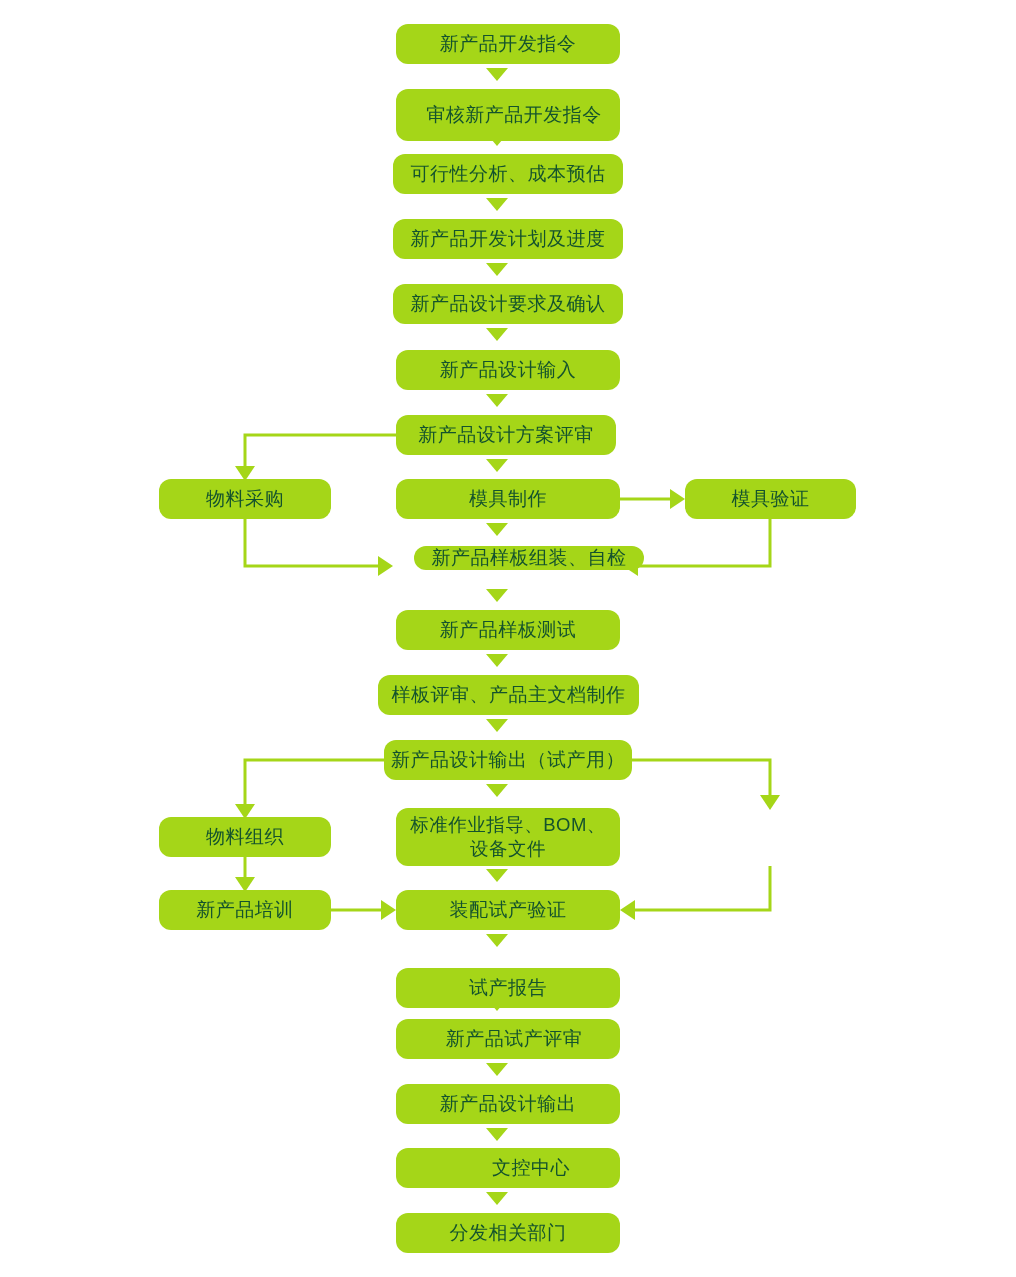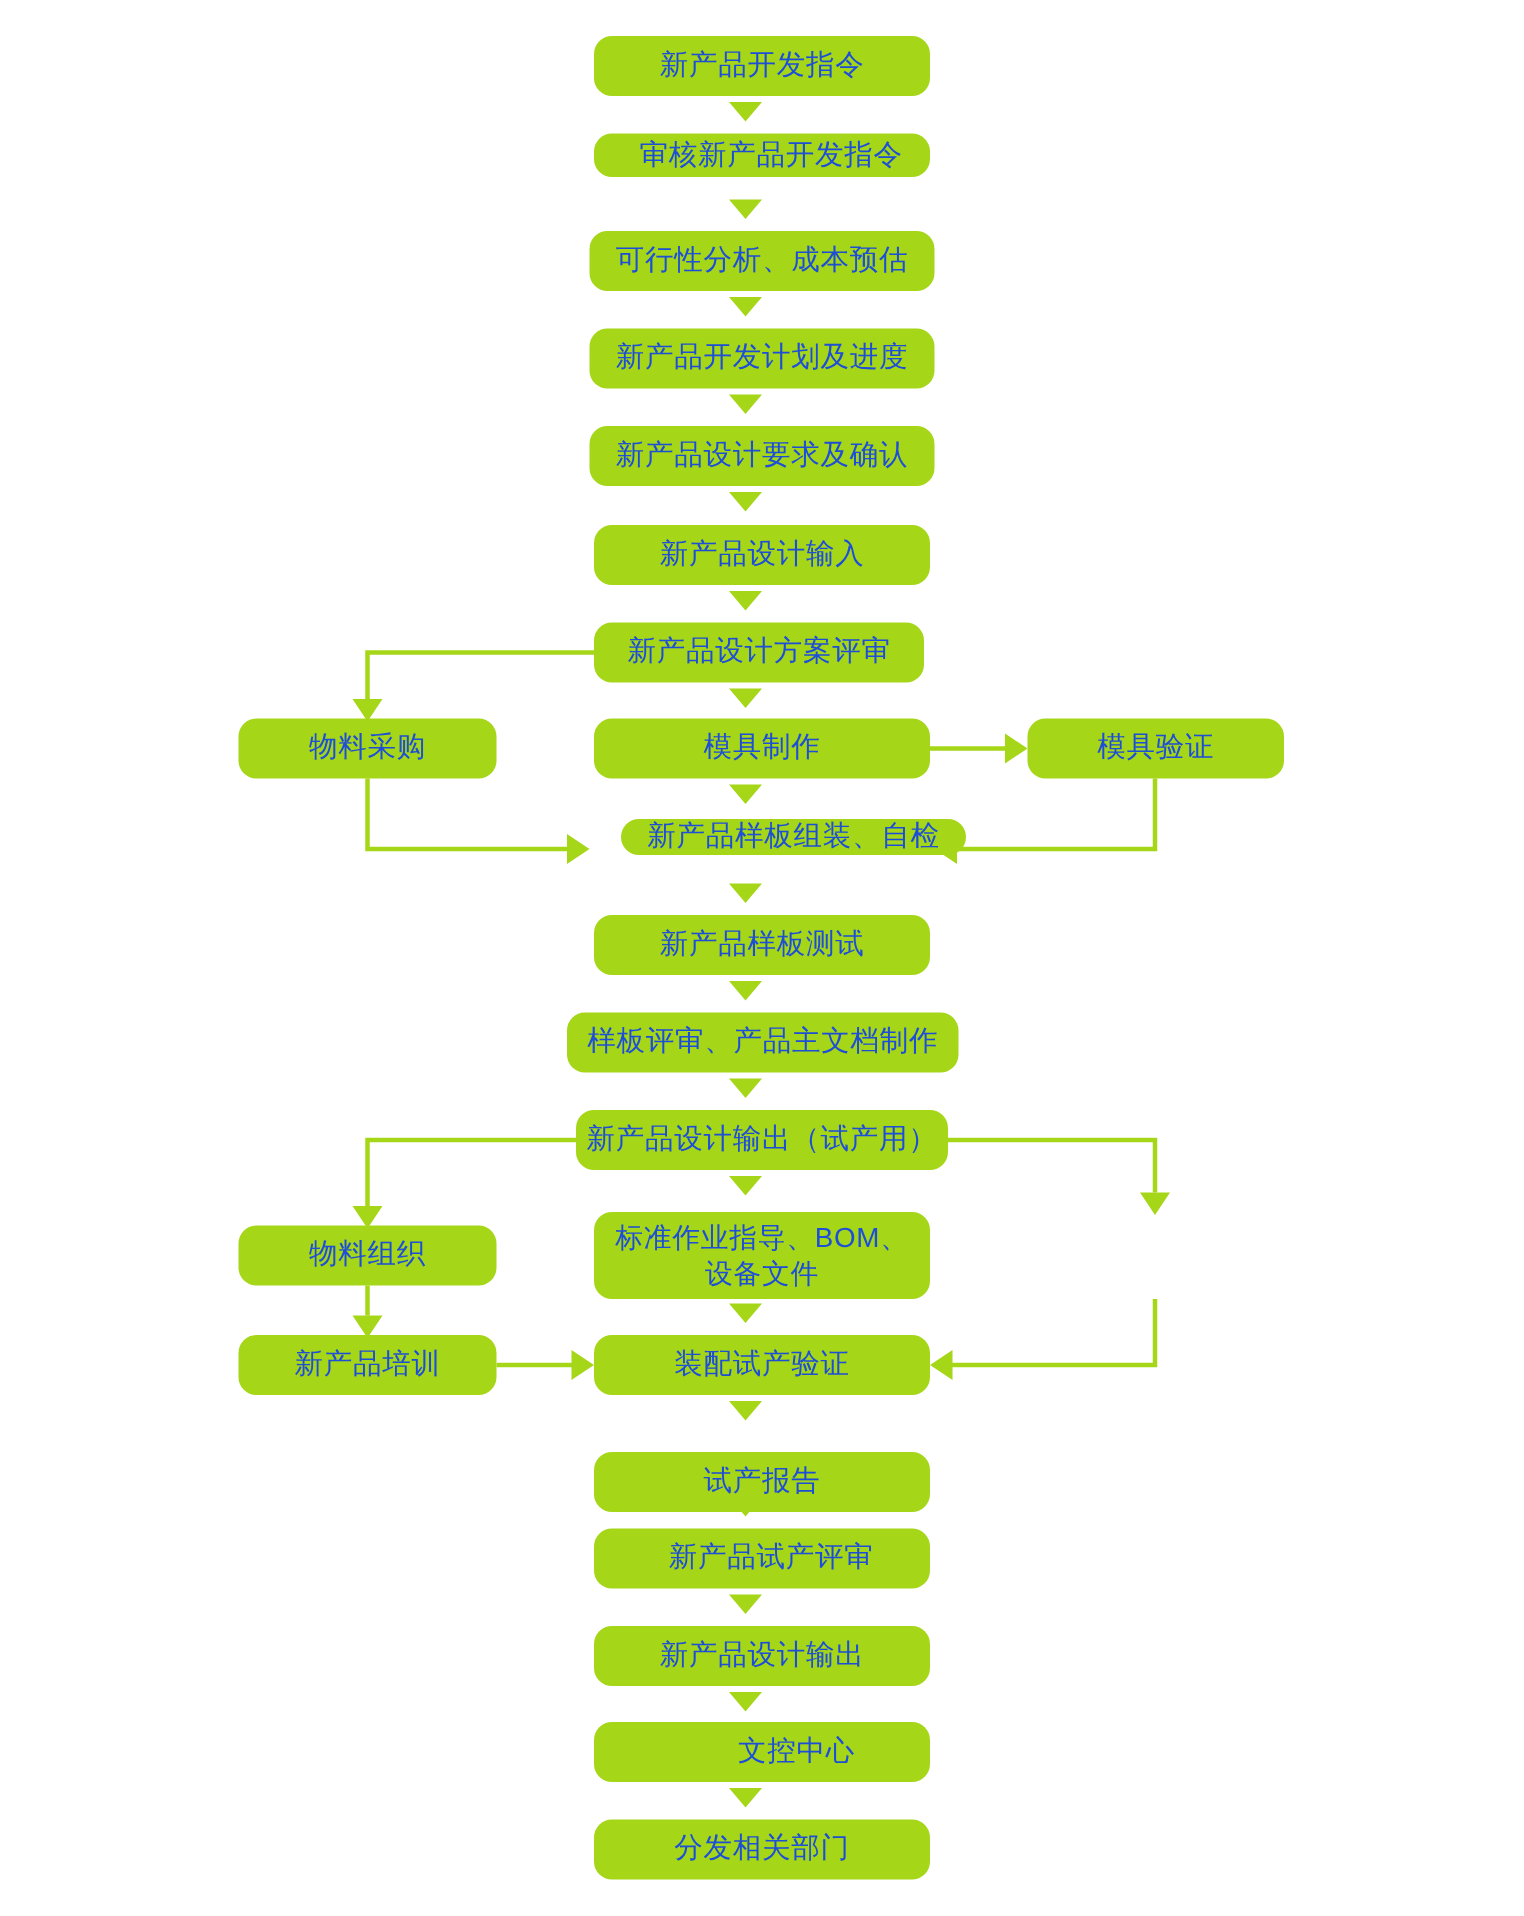--- a/index.html
+++ b/index.html
@@ -13,21 +13,21 @@
 
   
   #wires{position:absolute;left:0;top:0;width:1016px;height:1277px;}
 
   
   .node{
     position:absolute;
     box-sizing:border-box;
     background:#a5d618;
     border-radius:12px;
-    color:#1d4ed8;
+    color:#14532d;
     display:flex;
     align-items:center;
     justify-content:center;
     text-align:center;
     font-size:19px;
     font-weight:400;
     letter-spacing:0.5px;
     line-height:1.25;
     white-space:pre-line;
     user-select:none;
@@ -104,21 +104,21 @@
   <div class="tri" style="left:486px;top:719px;"></div>
   <div class="tri" style="left:486px;top:784px;"></div>
   <div class="tri" style="left:486px;top:869px;"></div>
   <div class="tri" style="left:486px;top:934px;"></div>
   <div class="tri" style="left:486px;top:998px;"></div>
   <div class="tri" style="left:486px;top:1063px;"></div>
   <div class="tri" style="left:486px;top:1128px;"></div>
   <div class="tri" style="left:486px;top:1192px;"></div>
 
   <div class="node" style="left:396px;top:24px;width:224px;height:40px;">新产品开发指令</div>
-  <div class="node" style="left:396px;top:89px;width:224px;height:29px;padding-left:12px;">审核新产品开发指令</div>
+  <div class="node" style="left:396px;top:89px;width:224px;height:52px;padding-left:12px;">审核新产品开发指令</div>
   <div class="node" style="left:393px;top:154px;width:230px;height:40px;">可行性分析、成本预估</div>
   <div class="node" style="left:393px;top:219px;width:230px;height:40px;">新产品开发计划及进度</div>
   <div class="node" style="left:393px;top:284px;width:230px;height:40px;">新产品设计要求及确认</div>
   <div class="node" style="left:396px;top:350px;width:224px;height:40px;">新产品设计输入</div>
   <div class="node" style="left:396px;top:415px;width:220px;height:40px;">新产品设计方案评审</div>
 
   <div class="node" style="left:159px;top:479px;width:172px;height:40px;">物料采购</div>
   <div class="node" style="left:396px;top:479px;width:224px;height:40px;">模具制作</div>
   <div class="node" style="left:685px;top:479px;width:171px;height:40px;">模具验证</div>
 

